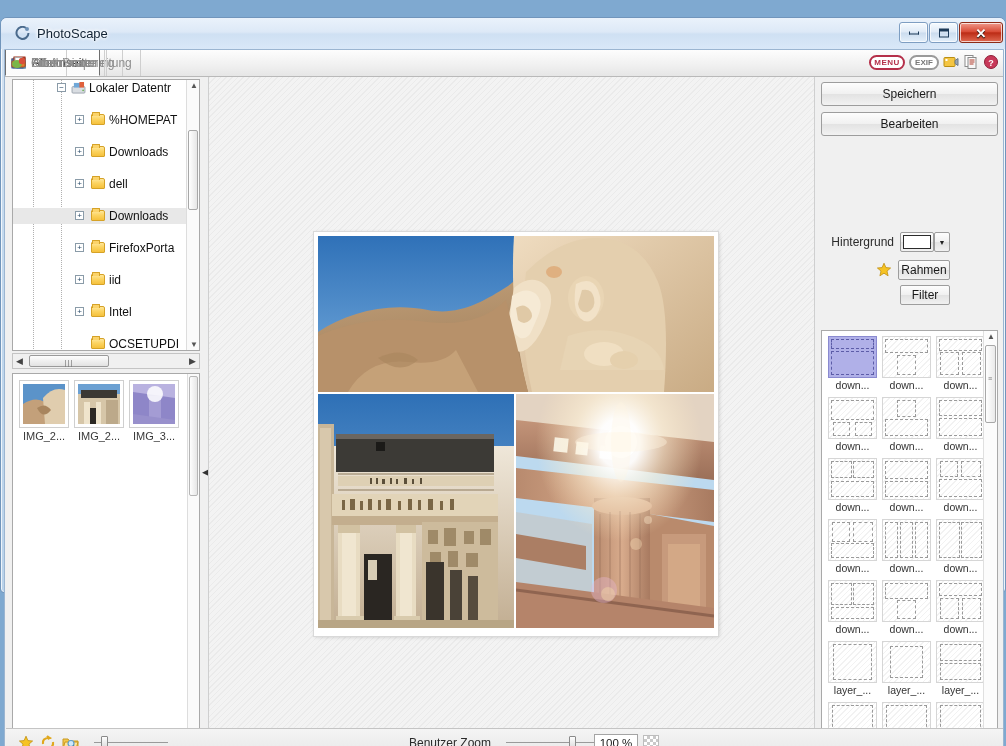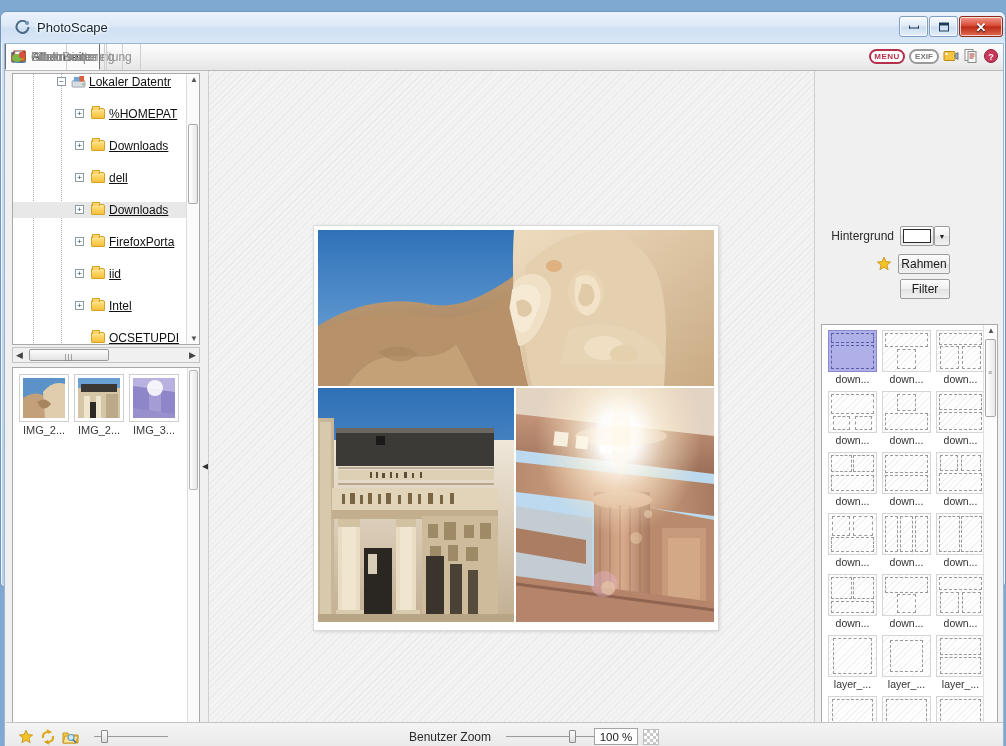--- a/index.html
+++ b/index.html
@@ -6,21 +6,21 @@
   html, body { margin:0; padding:0; }
   body {
     width:1006px; height:746px; overflow:hidden;
     font-family:"Liberation Sans", sans-serif;
     font-size:12px; color:#1a1a1a;
     background:#7fa9d0;
   }
 
   
   #window {
-    position:absolute; left:0; top:11px; width:1006px; height:576px;
+    position:absolute; left:0; top:17px; width:1006px; height:576px;
     background:linear-gradient(180deg,#d5e3f2 0%,#c3d9ee 40%,#b9d2ea 100%);
     border-radius:7px 7px 4px 4px;
     border:1px solid #7195bb;
     box-shadow:inset 0 0 0 1px rgba(255,255,255,.75);
   }
   #titlebar {
     position:absolute; left:0; top:0; width:1004px; height:31px;
     background:linear-gradient(180deg,#eaf2fb 0%,#dde9f7 45%,#cfe0f3 52%,#d9e8f8 100%);
     border-radius:6px 6px 0 0;
   }
@@ -107,21 +107,21 @@
   }
   .folder {
     position:absolute; top:2px; width:14px; height:11px;
     background:linear-gradient(180deg,#ffe79a 0%,#fcd462 45%,#f5c13c 100%);
     border:1px solid #d6a227; border-radius:1px 2px 1px 1px;
   }
   .folder:before {
     content:""; position:absolute; left:0; top:-3px; width:6px; height:3px;
     background:#fbd36a; border:1px solid #d6a227; border-bottom:none; border-radius:1px 1px 0 0;
   }
-  .tlabel { position:absolute; font-size:12px; color:#111;text-decoration:underline; }
+  .tlabel { position:absolute; font-size:12px; color:#111; }
   .dotline {
     position:absolute; top:0; bottom:0; width:1px;
     background:repeating-linear-gradient(180deg,#b0b0b0 0 1px,transparent 1px 2px);
   }
   #hscroll {
     position:absolute; left:6px; top:276px; width:188px; height:16px;
     background:#f0f0f0; border:1px solid #c4c4c4;
   }
   #hthumb {
     position:absolute; left:16px; top:1px; width:80px; height:12px;
@@ -675,20 +675,26 @@
             <circle cx="120" cy="150" r="6" fill="#ffe9c0" opacity=".35"></circle>
             <circle cx="132" cy="126" r="4" fill="#ffeccc" opacity=".4"></circle>
           </svg>
         </div>
 
       </div>
     </div>
 
     <div id="rightcol">
 
+      <div class="bigbtn" style="top:5px;">
+        <span>Speichern</span>
+      </div>
+      <div class="bigbtn" style="top:35px;">
+        <span>Bearbeiten</span>
+      </div>
 
 
 
 
       <div class="fieldrow" style="top:155px;">
         <div class="flabel" style="left:2px;width:76px;">Hintergrund</div>
         <div class="smallbtn" style="left:84px;width:34px;padding:2px;">
           <div id="bg-swatch" style="width:100%;height:100%;border:1px solid #2b2b2b;background:#fff;"></div>
         </div>
         <div class="smallbtn" style="left:118px;width:16px;">

